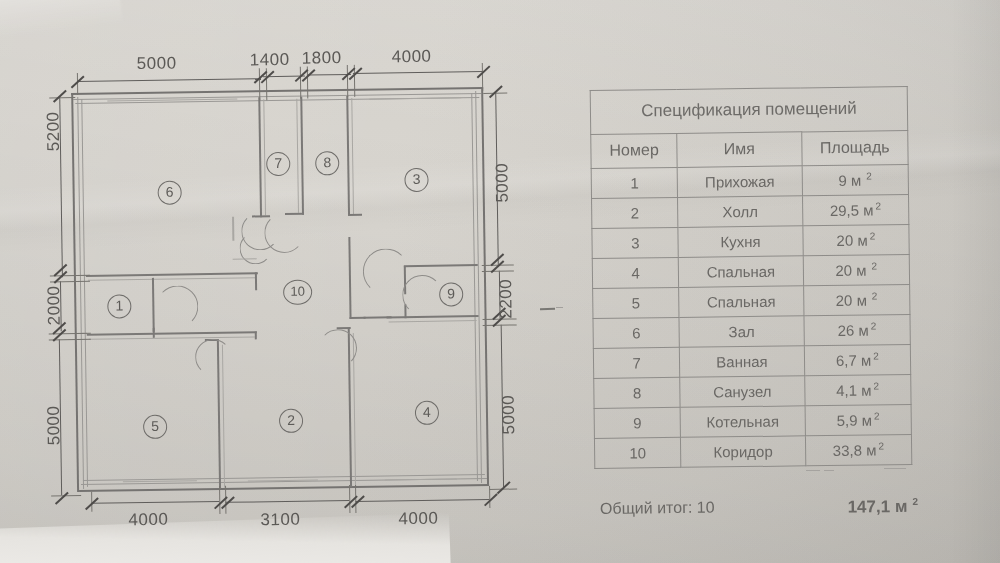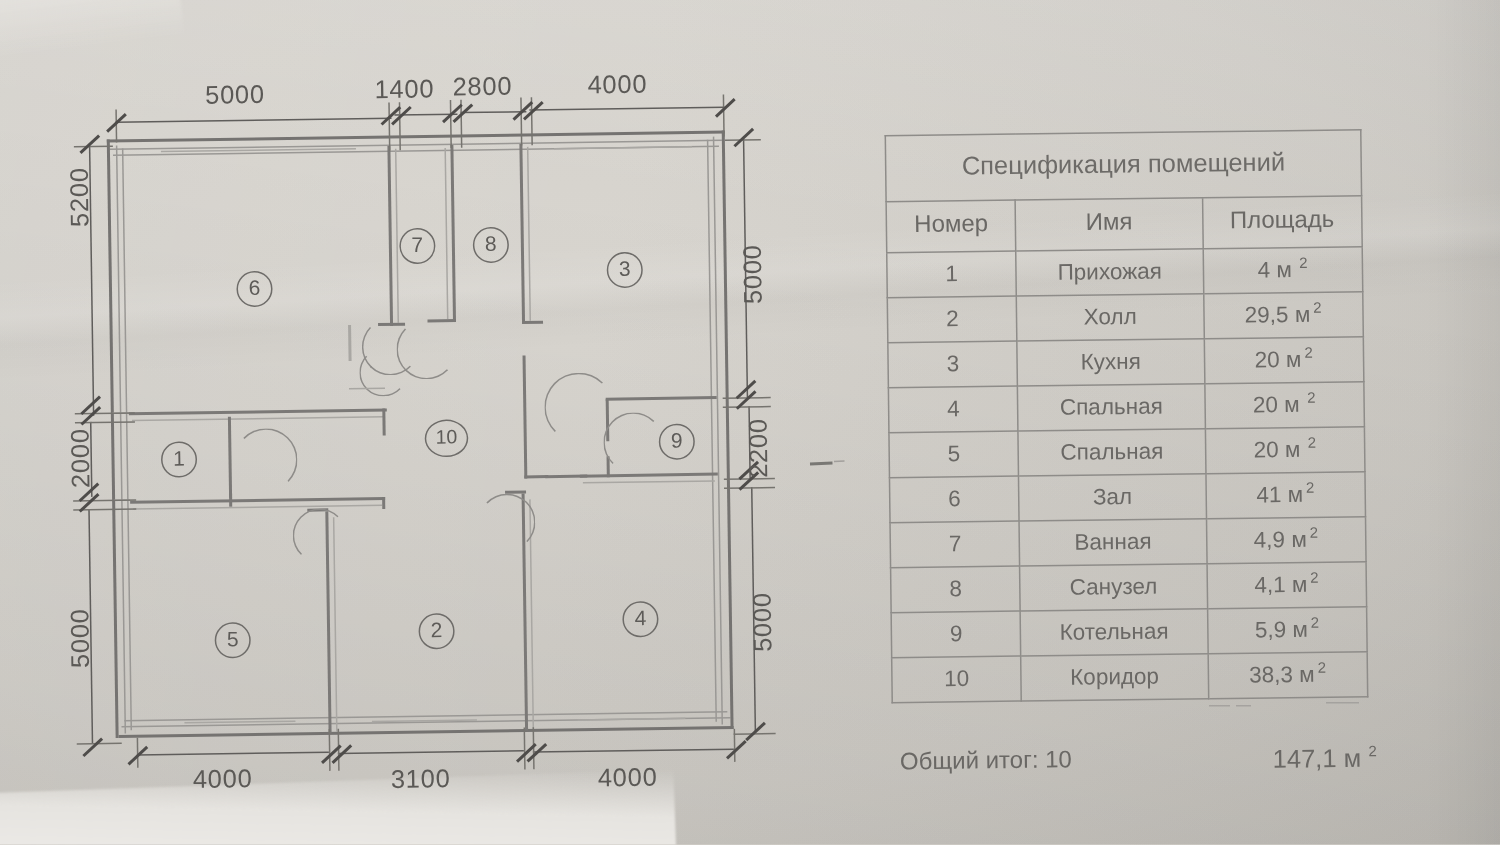--- a/index.html
+++ b/index.html
@@ -105,21 +105,21 @@
   td.carea{width:106px;}
   .sup{font-size:10px;vertical-align:super;margin-left:2px;}
   .sup.gap{margin-left:5px;}
   #total{
     position:absolute;left:592px;top:498px;width:330px;
     display:flex;justify-content:space-between;align-items:flex-start;
     color:#6a6865;font-size:16px;
     transform:rotate(-0.7deg);
   }
   #total .tl{padding-left:8px;}
-  #total .tr{padding-right:4px;font-size:17px;}
+  #total .tr{padding-right:4px;font-size:17px;font-weight:bold;}
 
   
   .dash{
     position:absolute;left:540px;top:308px;width:15px;height:2px;background:#6a6865;
     transform:rotate(-2deg);opacity:.85;
   }
   .dash2{
     position:absolute;left:556px;top:307px;width:7px;height:1.4px;background:#8e8c8a;
     transform:rotate(-2deg);opacity:.7;
   }
@@ -235,21 +235,21 @@
     <div class="tick" style="left:255px;top:76px;transform:rotate(-42deg);"></div>
     <div class="tick" style="left:262px;top:76px;transform:rotate(-42deg);"></div>
     <div class="tick" style="left:296px;top:75px;transform:rotate(-42deg);"></div>
     <div class="tick" style="left:303px;top:75px;transform:rotate(-42deg);"></div>
     <div class="tick" style="left:343px;top:74px;transform:rotate(-42deg);"></div>
     <div class="tick" style="left:350px;top:74px;transform:rotate(-42deg);"></div>
     <div class="tick" style="left:478px;top:74px;transform:rotate(-42deg);"></div>
 
     <div class="dimtxt" style="left:140px;top:52px;">5000</div>
     <div class="dimtxt" style="left:253px;top:50px;">1400</div>
-    <div class="dimtxt" style="left:305px;top:49px;">2800</div>
+    <div class="dimtxt" style="left:305px;top:49px;">1800</div>
     <div class="dimtxt" style="left:395px;top:49px;">4000</div>
 
     <div class="dim" style="left:88px;top:500px;width:128px;"></div>
     <div class="dim" style="left:222px;top:501px;width:124px;"></div>
     <div class="dim" style="left:352px;top:502px;width:134px;"></div>
 
     <div class="ext" style="left:88px;top:489px;height:20px;"></div>
     <div class="ext" style="left:216px;top:485px;height:28px;"></div>
     <div class="ext" style="left:222px;top:485px;height:28px;"></div>
     <div class="ext" style="left:346px;top:486px;height:28px;"></div>
@@ -334,21 +334,21 @@
         </tr>
         <tr>
           <td class="hdr cnum">Номер</td>
           <td class="hdr cname">Имя</td>
           <td class="hdr carea">Площадь</td>
         </tr>
 
         <tr>
           <td>1</td>
           <td>Прихожая</td>
-          <td><span>4 м</span><span class="sup gap">2</span></td>
+          <td><span>9 м</span><span class="sup gap">2</span></td>
         </tr>
         <tr>
           <td>2</td>
           <td>Холл</td>
           <td><span>29,5 м</span><span class="sup">2</span></td>
         </tr>
         <tr>
           <td>3</td>
           <td>Кухня</td>
           <td><span>20 м</span><span class="sup">2</span></td>
@@ -359,41 +359,41 @@
           <td><span>20 м</span><span class="sup gap">2</span></td>
         </tr>
         <tr>
           <td>5</td>
           <td>Спальная</td>
           <td><span>20 м</span><span class="sup gap">2</span></td>
         </tr>
         <tr>
           <td>6</td>
           <td>Зал</td>
-          <td><span>41 м</span><span class="sup">2</span></td>
+          <td><span>26 м</span><span class="sup">2</span></td>
         </tr>
         <tr>
           <td>7</td>
           <td>Ванная</td>
-          <td><span>4,9 м</span><span class="sup">2</span></td>
+          <td><span>6,7 м</span><span class="sup">2</span></td>
         </tr>
         <tr>
           <td>8</td>
           <td>Санузел</td>
           <td><span>4,1 м</span><span class="sup">2</span></td>
         </tr>
         <tr>
           <td>9</td>
           <td>Котельная</td>
           <td><span>5,9 м</span><span class="sup">2</span></td>
         </tr>
         <tr>
           <td>10</td>
           <td>Коридор</td>
-          <td><span>38,3 м</span><span class="sup">2</span></td>
+          <td><span>33,8 м</span><span class="sup">2</span></td>
         </tr>
       </tbody>
     </table>
   </div>
 
   <div class="guide" style="left:806px;top:470px;width:14px;"></div>
   <div class="guide" style="left:824px;top:470px;width:10px;"></div>
   <div class="guide" style="left:884px;top:468px;width:22px;"></div>
 
   <div id="total">

